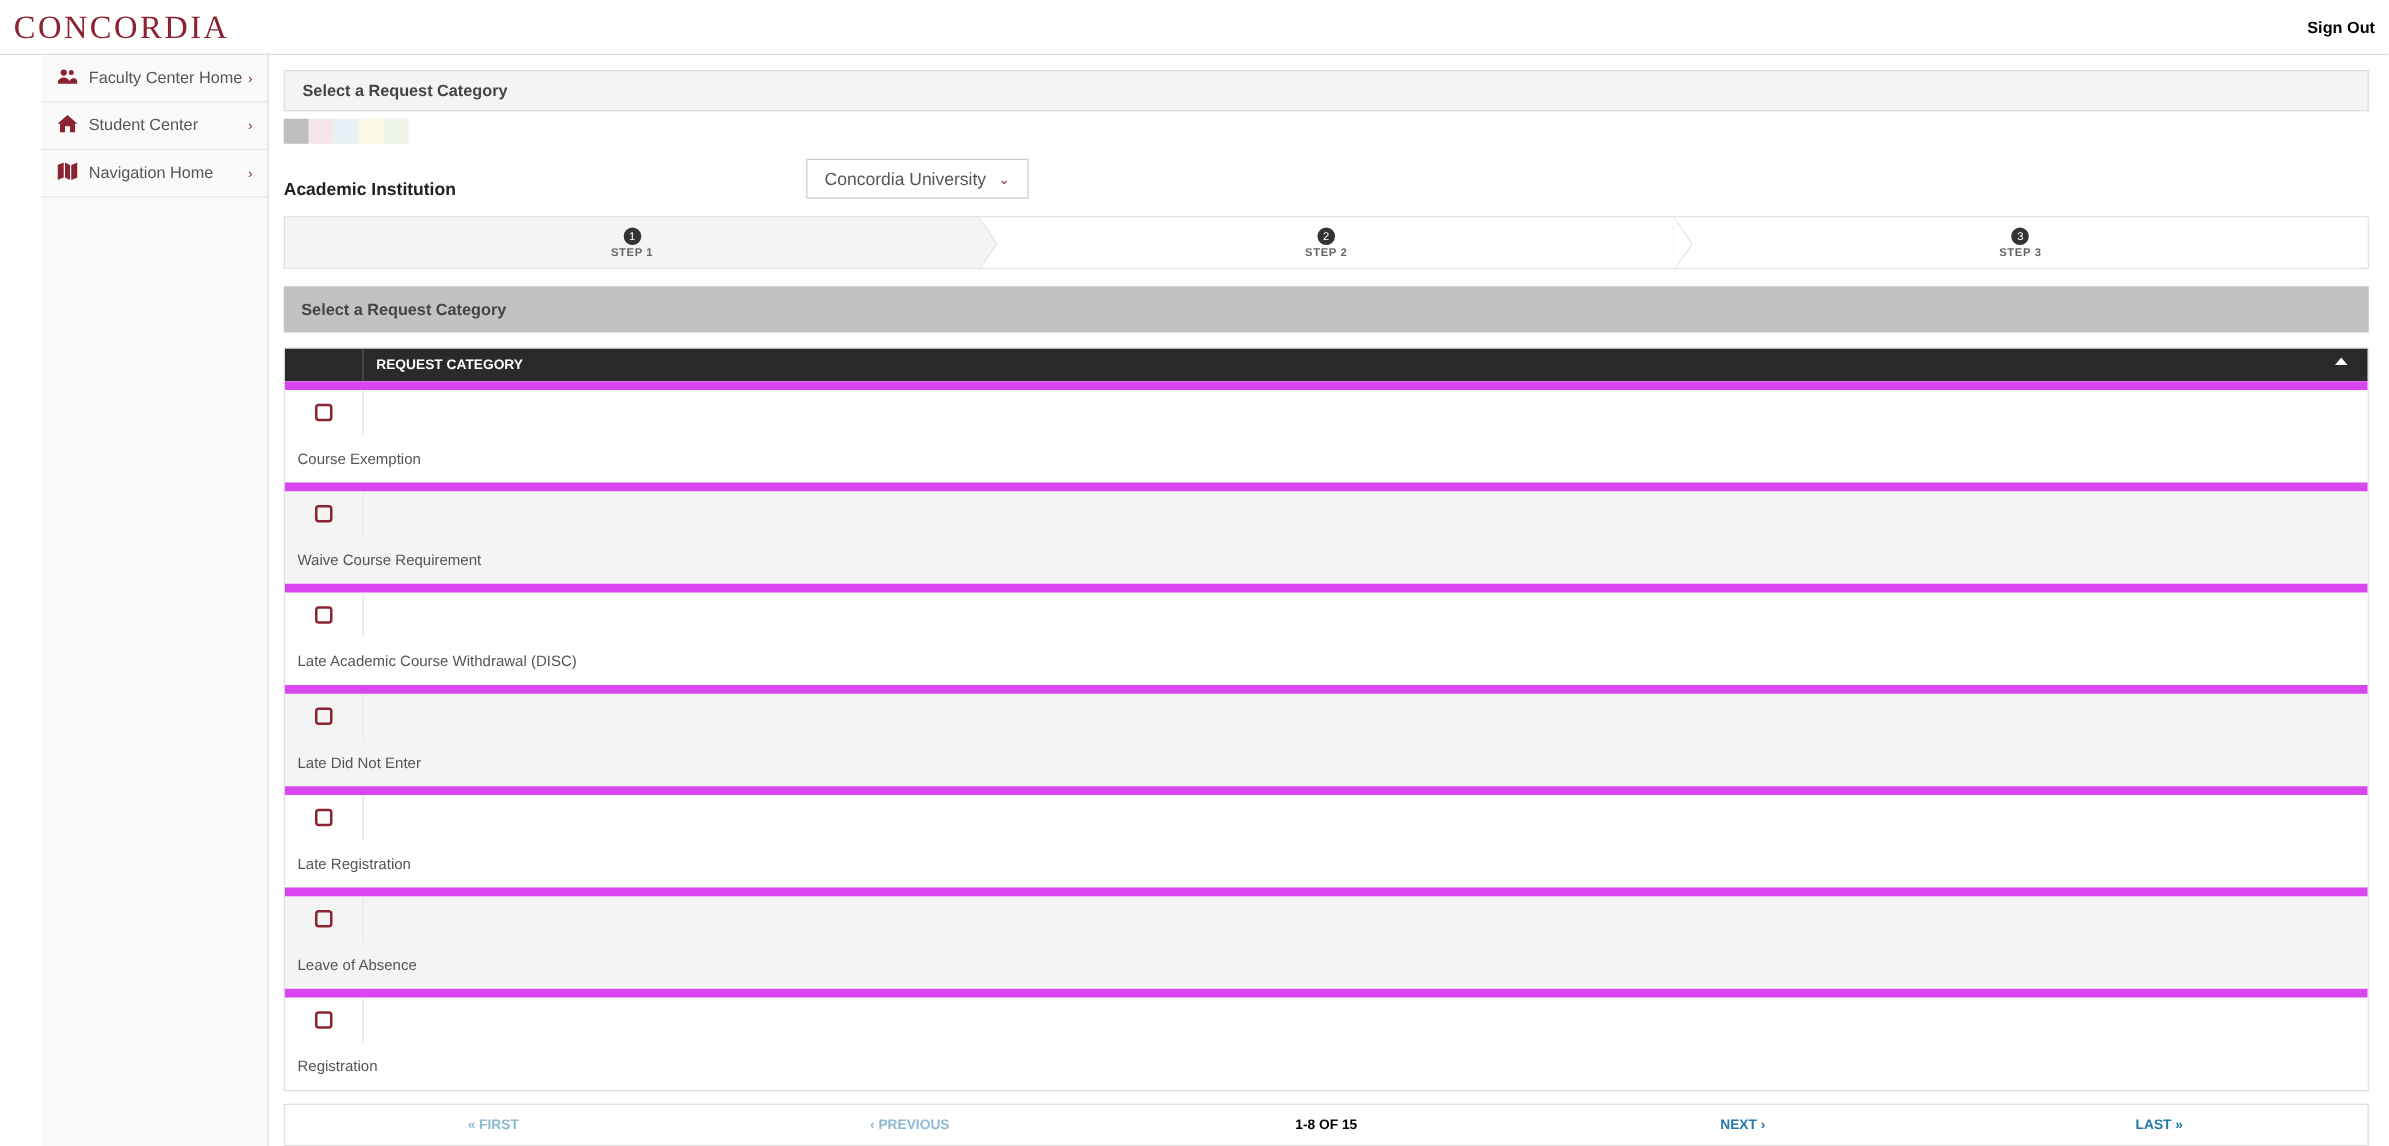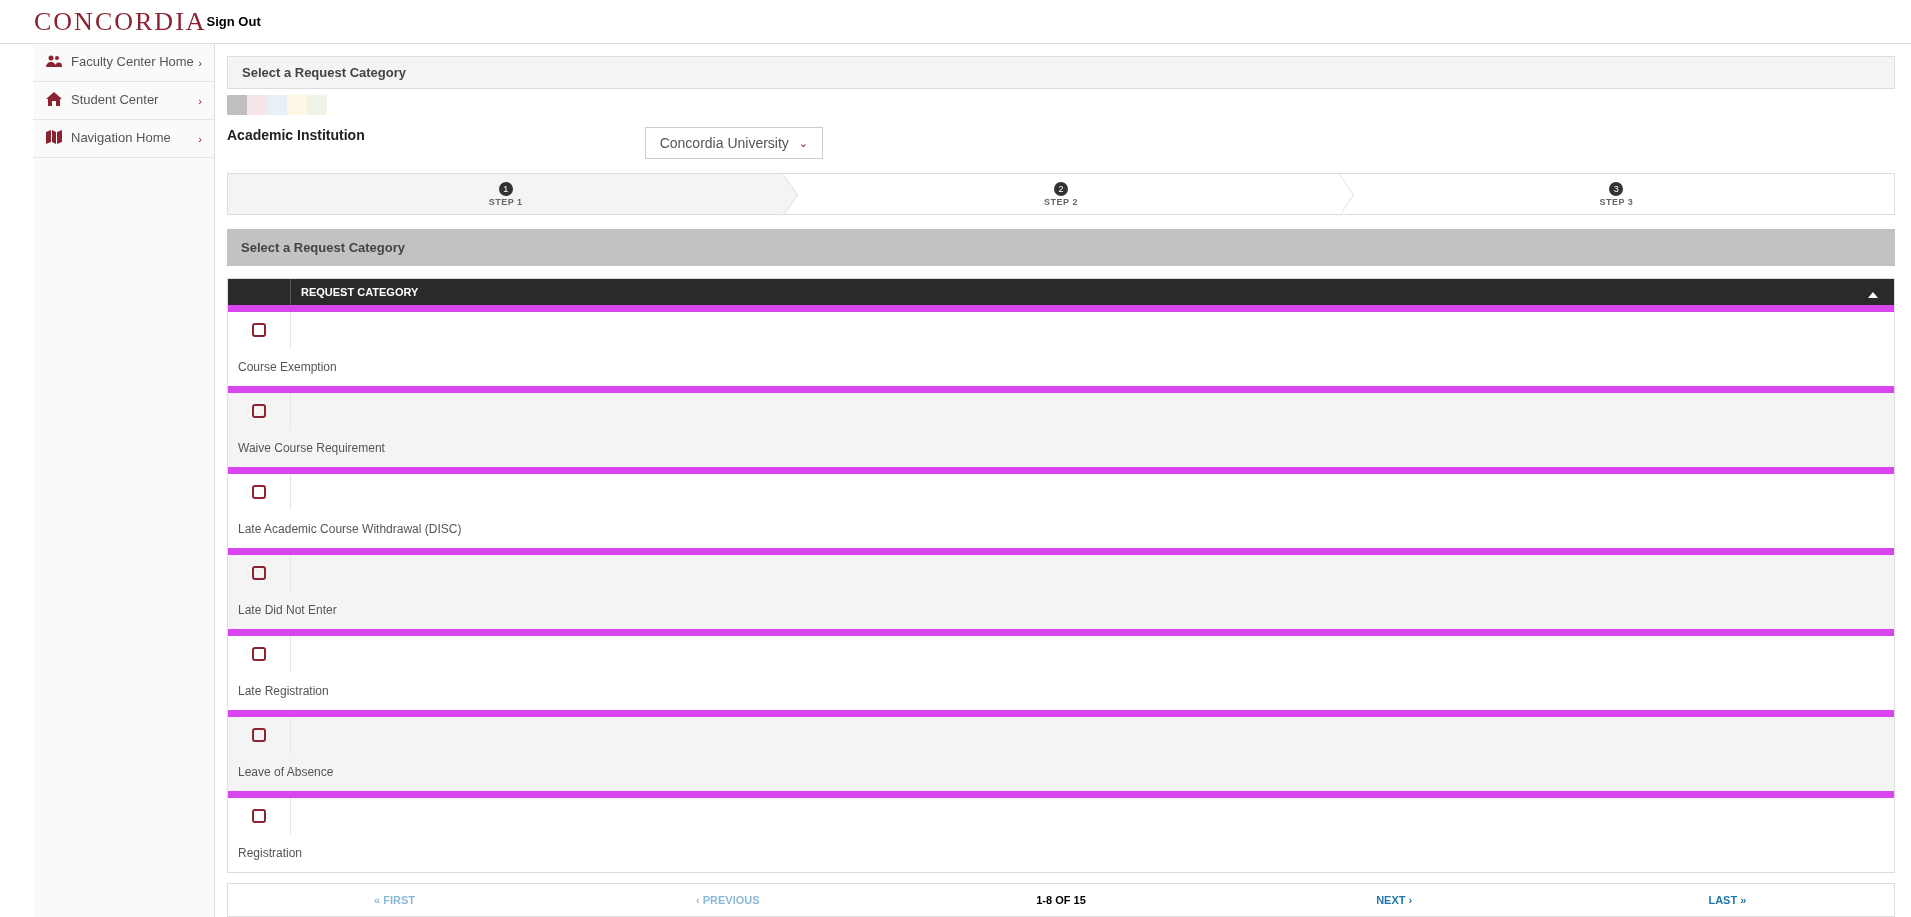--- a/index.html
+++ b/index.html
@@ -6,22 +6,23 @@
     body {
       font-family: Arial, Helvetica, sans-serif;
       font-size: 13px;
       color: #333;
       background: #fff;
     }
 
     
     .header {
       display: flex;
-      align-items: center;
-      padding: 8px 34px;
+      justify-content: space-between;
+      align-items: center;
+      padding: 8px 11px;
       border-bottom: 1px solid #ddd;
       height: 44px;
     }
     .logo {
       font-family: Georgia, serif;
       font-size: 26px;
       font-weight: 400;
       color: #8B2332;
       letter-spacing: 2px;
     }
@@ -90,21 +91,21 @@
     .blur-strip {
       margin-top: 6px;
       width: 120px;
       height: 20px;
       display: flex;
     }
     .blur-strip > div { flex: 1; }
 
     .institution-row {
       display: flex;
-      align-items: flex-start;
+      align-items: flex-end;
       margin-top: 12px;
       gap: 280px;
     }
     .institution-label {
       font-weight: bold;
       font-size: 14px;
       color: #222;
     }
     .institution-select {
       border: 1px solid #ccc;
@@ -204,21 +205,21 @@
       flex-shrink: 0;
       border-right: 1px solid #555;
     }
     .col-name {
       flex: 1;
       padding: 7px 10px;
       font-size: 11px;
       font-weight: bold;
       display: flex;
       justify-content: space-between;
-      align-items: flex-end;
+      align-items: flex-start;
     }
     .sort-tri {
       width: 0; height: 0;
       border-left: 5px solid transparent;
       border-right: 5px solid transparent;
       border-bottom: 6px solid #fff;
       margin-right: 6px;
     }
 
     .table-row {

